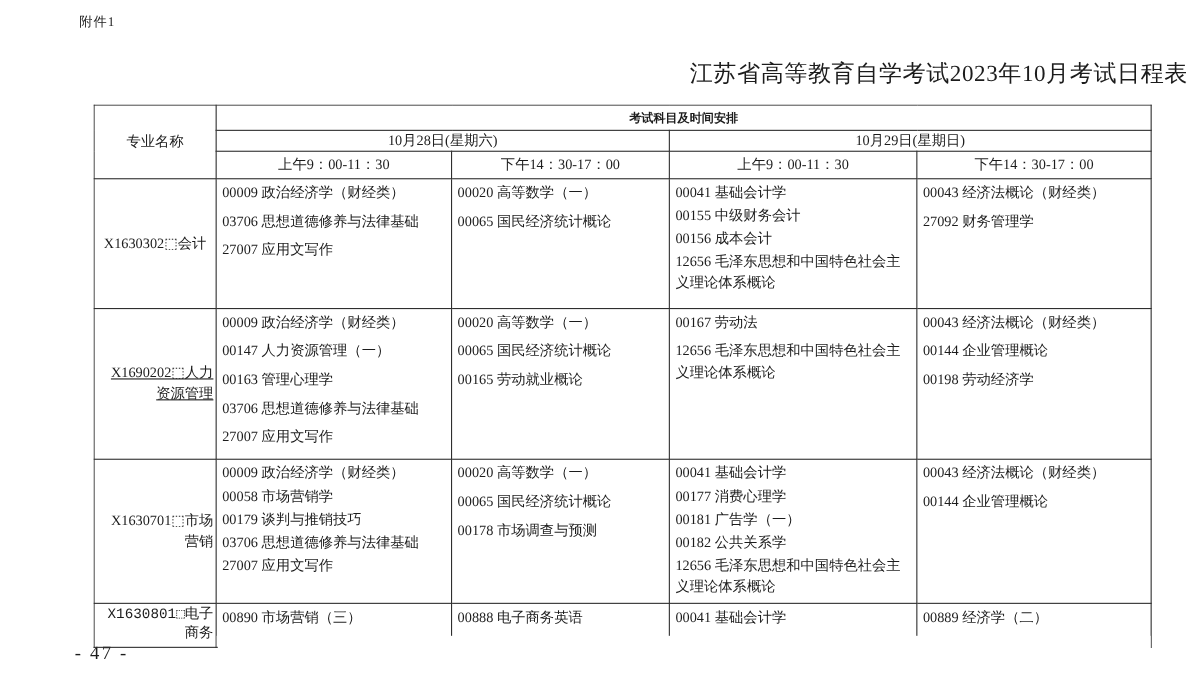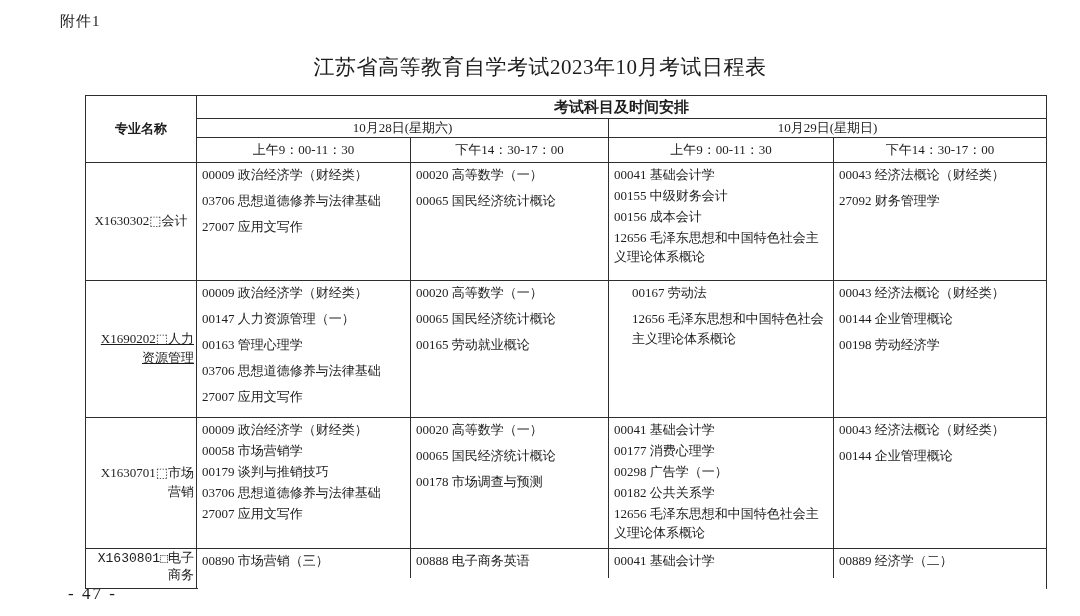--- a/index.html
+++ b/index.html
@@ -1,32 +1,32 @@
 <!DOCTYPE html>
 <html><head>
 <meta charset="utf-8">
 <style>
   html,body{margin:0;padding:0}
   body{
     width:1080px;height:616px;position:relative;overflow:hidden;
     background:#ffffff;color:#1c1c1c;
     font-family:"Liberation Serif","DejaVu Serif",serif;
   }
-  .attachment{position:absolute;left:60px;top:12px;font-size:15px;letter-spacing:1px}
-  .doc-title{position:absolute;left:0;top:53px;width:1080px;text-align:center;
+  .attachment{position:absolute;left:72px;top:12px;font-size:12px;letter-spacing:1px}
+  .doc-title{position:absolute;left:0;top:53px;width:1080px;text-align:right;
     font-size:21px;letter-spacing:0.5px}
   .table-wrap{position:absolute;left:85px;top:95px;width:963px;height:494px;overflow:hidden}
   table{border-collapse:collapse;table-layout:fixed;width:961px}
   td{border:1px solid #2e2e2e;padding:0;font-size:13px;vertical-align:top;overflow:hidden}
   thead td{text-align:center;vertical-align:middle;padding:0 2px}
   tr.h1{height:23px}
   tr.h2{height:19px}
   tr.h3{height:25px}
-  .sched-h{font-weight:bold;font-family:"Liberation Sans","DejaVu Sans",sans-serif;font-size:15px}
-  .major-h{font-weight:bold}
+  .sched-h{font-weight:bold;font-family:"Liberation Sans","DejaVu Sans",sans-serif;font-size:11px}
+  .major-h{font-weight:normal}
   .cbox{padding:2px 5px;overflow:hidden}
   .subj{line-height:20px;margin:0 0 6px}
   .cbox.tight .subj{line-height:19px;margin-bottom:2px}
   .cbox.center{display:flex;align-items:center;justify-content:center;
     text-align:right;padding:1px 2px;line-height:19px}
   tbody tr:last-child .cbox.center{display:block;line-height:17px;padding-top:1px}
   .clip-mask{position:absolute;left:197px;top:578px;width:849px;height:16px;background:#ffffff}
   .col1-bottom-line{position:absolute;left:85px;top:588px;width:113px;height:1px;background:#2e2e2e;z-index:4}
   .page-num{position:absolute;left:68px;top:584px;font-size:17px;letter-spacing:2px;z-index:3}
 </style>
@@ -108,21 +108,21 @@
             </div>
           </td>
           <td>
             <div class="cbox" style="height: 132px;">
               <div class="subj">00020 高等数学（一）</div>
               <div class="subj">00065 国民经济统计概论</div>
               <div class="subj">00165 劳动就业概论</div>
             </div>
           </td>
           <td>
-            <div class="cbox" style="height: 132px; margin-left: 18px;">
+            <div class="cbox" style="height: 132px;">
               <div class="subj">00167 劳动法</div>
               <div class="subj">12656 毛泽东思想和中国特色社会主义理论体系概论</div>
             </div>
           </td>
           <td>
             <div class="cbox" style="height: 132px;">
               <div class="subj">00043 经济法概论（财经类）</div>
               <div class="subj">00144 企业管理概论</div>
               <div class="subj">00198 劳动经济学</div>
             </div>
@@ -145,21 +145,21 @@
             <div class="cbox" style="height: 126px;">
               <div class="subj">00020 高等数学（一）</div>
               <div class="subj">00065 国民经济统计概论</div>
               <div class="subj">00178 市场调查与预测</div>
             </div>
           </td>
           <td>
             <div class="cbox tight" style="height: 126px;">
               <div class="subj">00041 基础会计学</div>
               <div class="subj">00177 消费心理学</div>
-              <div class="subj">00298 广告学（一）</div>
+              <div class="subj">00181 广告学（一）</div>
               <div class="subj">00182 公共关系学</div>
               <div class="subj">12656 毛泽东思想和中国特色社会主义理论体系概论</div>
             </div>
           </td>
           <td>
             <div class="cbox" style="height: 126px;">
               <div class="subj">00043 经济法概论（财经类）</div>
               <div class="subj">00144 企业管理概论</div>
             </div>
           </td>

